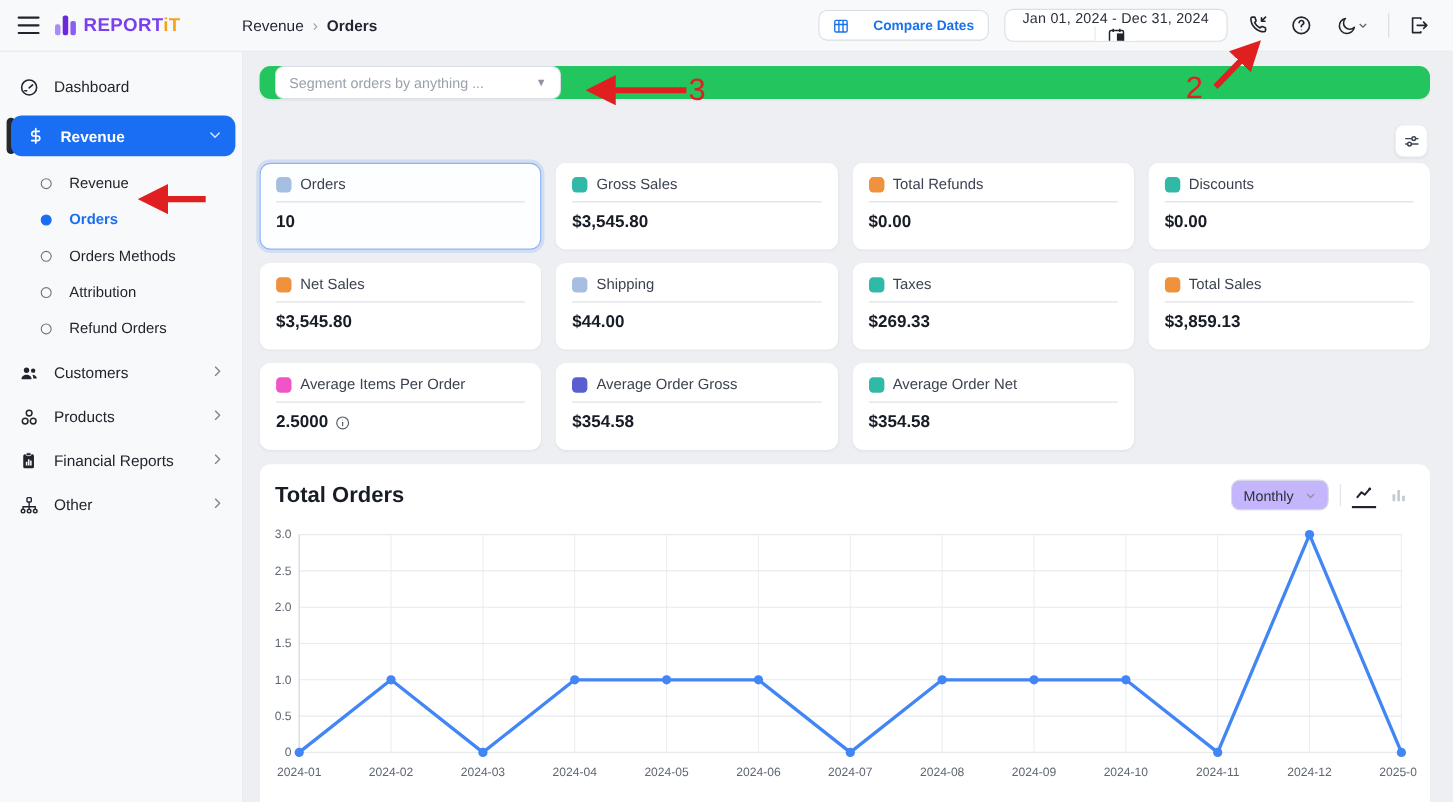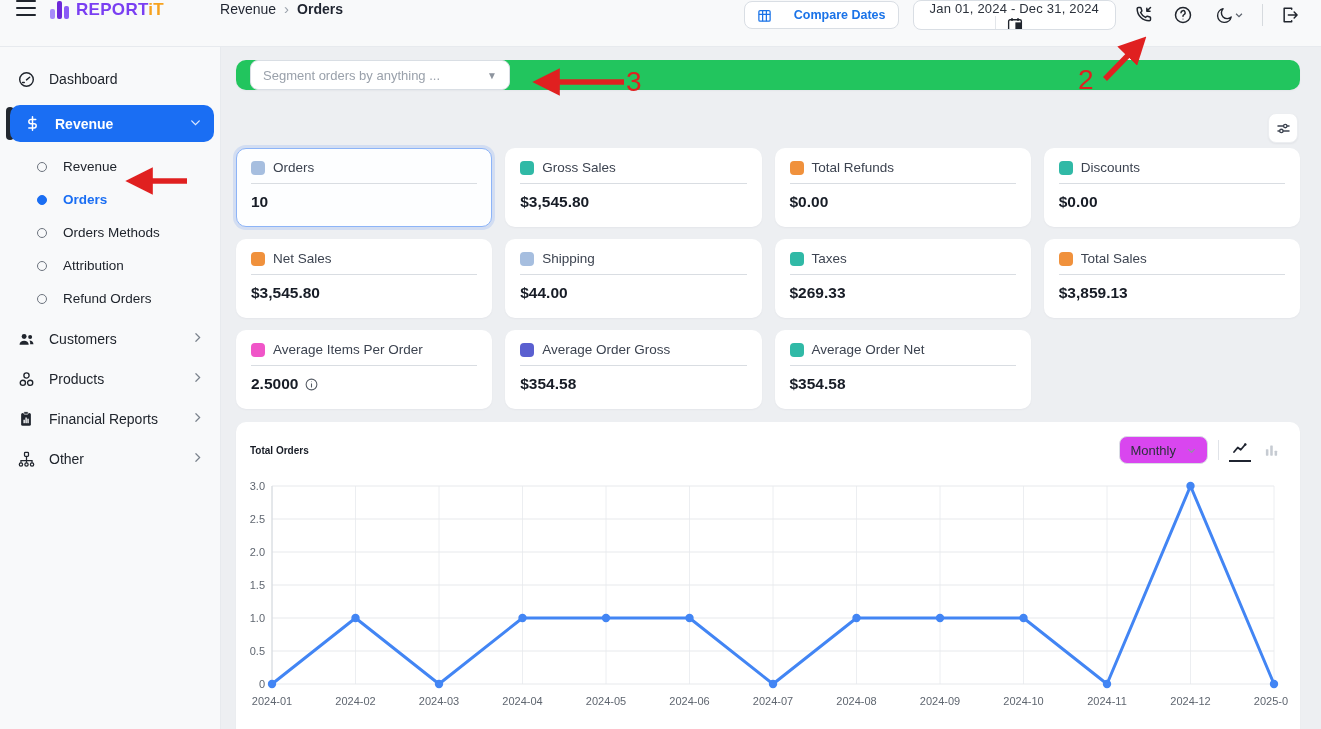--- a/index.html
+++ b/index.html
@@ -1,20 +1,20 @@
 <!DOCTYPE html>
 <html><head>
 <meta charset="utf-8">
 <style>
   * { margin:0; padding:0; box-sizing:border-box; }
   html,body { width:1321px; height:729px; overflow:hidden; font-family:"Liberation Sans",sans-serif; background:#edeff2; }
 
   
   .topbar { position:absolute; top:0; left:0; width:1321px; height:47px; background:#f8f9fa;
-            border-bottom:1px solid #e7eaee; display:flex; align-items:flex-start; z-index:5; }
+            border-bottom:1px solid #e7eaee; display:flex; align-items:center; z-index:5; }
   .hamburger { margin-left:16px; width:20px; height:16px; display:flex; flex-direction:column; justify-content:space-between; cursor:pointer; }
   .hamburger span { height:2px; background:#20252d; border-radius:2px; }
   .brand { display:flex; align-items:center; margin-left:14px; gap:7px; }
   .brand-bars { display:flex; align-items:flex-end; gap:2px; height:18px; }
   .brand-bars i { display:block; width:5px; border-radius:2px; }
   .brand-bars i:nth-child(1){ height:10px; background:#a78bfa; }
   .brand-bars i:nth-child(2){ height:18px; background:#6d28d9; }
   .brand-bars i:nth-child(3){ height:13px; background:#8b5cf6; }
   .brand-text { font-size:17px; font-weight:800; letter-spacing:.3px; }
   .brand-text .p1 { color:#7a3ff2; }
@@ -71,23 +71,23 @@
   .mc-head { display:flex; align-items:center; gap:8px; }
   .mc-swatch { width:14px; height:14px; border-radius:4px; flex:none; }
   .mc-label { font-size:13.5px; color:#3c4350; }
   .mc-divider { height:1px; background:#d9dde2; margin:8px 0 9px; }
   .mc-value { font-size:15.5px; font-weight:700; color:#171c26; display:flex; align-items:center; gap:6px; }
   .mc-info { color:#555b64; display:inline-flex; }
 
   .chart-card { position:absolute; left:15px; top:375px; width:1064px; height:320px; background:#fff; border-radius:10px;
                 box-shadow:0 1px 2px rgba(16,24,40,.04); }
   .chart-head { display:flex; align-items:center; padding:14px 18px 6px 14px; }
-  .chart-title { font-size:10px; font-weight:700; color:#171c26; }
+  .chart-title { font-size:20px; font-weight:700; color:#171c26; }
   .chart-controls { margin-left:auto; display:flex; align-items:center; gap:10px; }
-  .interval-select { height:28px; border:1px solid #d9dee4; border-radius:8px; background:#d946ef; display:flex; align-items:center;
+  .interval-select { height:28px; border:1px solid #d9dee4; border-radius:8px; background:#c4b5fd; display:flex; align-items:center;
                      gap:10px; padding:0 10px; font-size:13px; color:#2b313b; cursor:pointer; }
   .interval-select .caret { color:#8d949e; }
   .chart-type-divider { width:1px; height:20px; background:#e0e3e8; }
   .ct-btn { background:none; border:none; padding:2px 1px; cursor:pointer; display:flex; }
   .ct-btn.active { border-bottom:2px solid #1f2430; }
   .chart-body { padding:4px 0 0 2px; }
 
   
   .anno-layer { position:absolute; inset:0; width:1321px; height:729px; z-index:20; pointer-events:none; }
   .anno-num { position:absolute; color:#e02020; font-size:28px; font-weight:400; line-height:1; }

